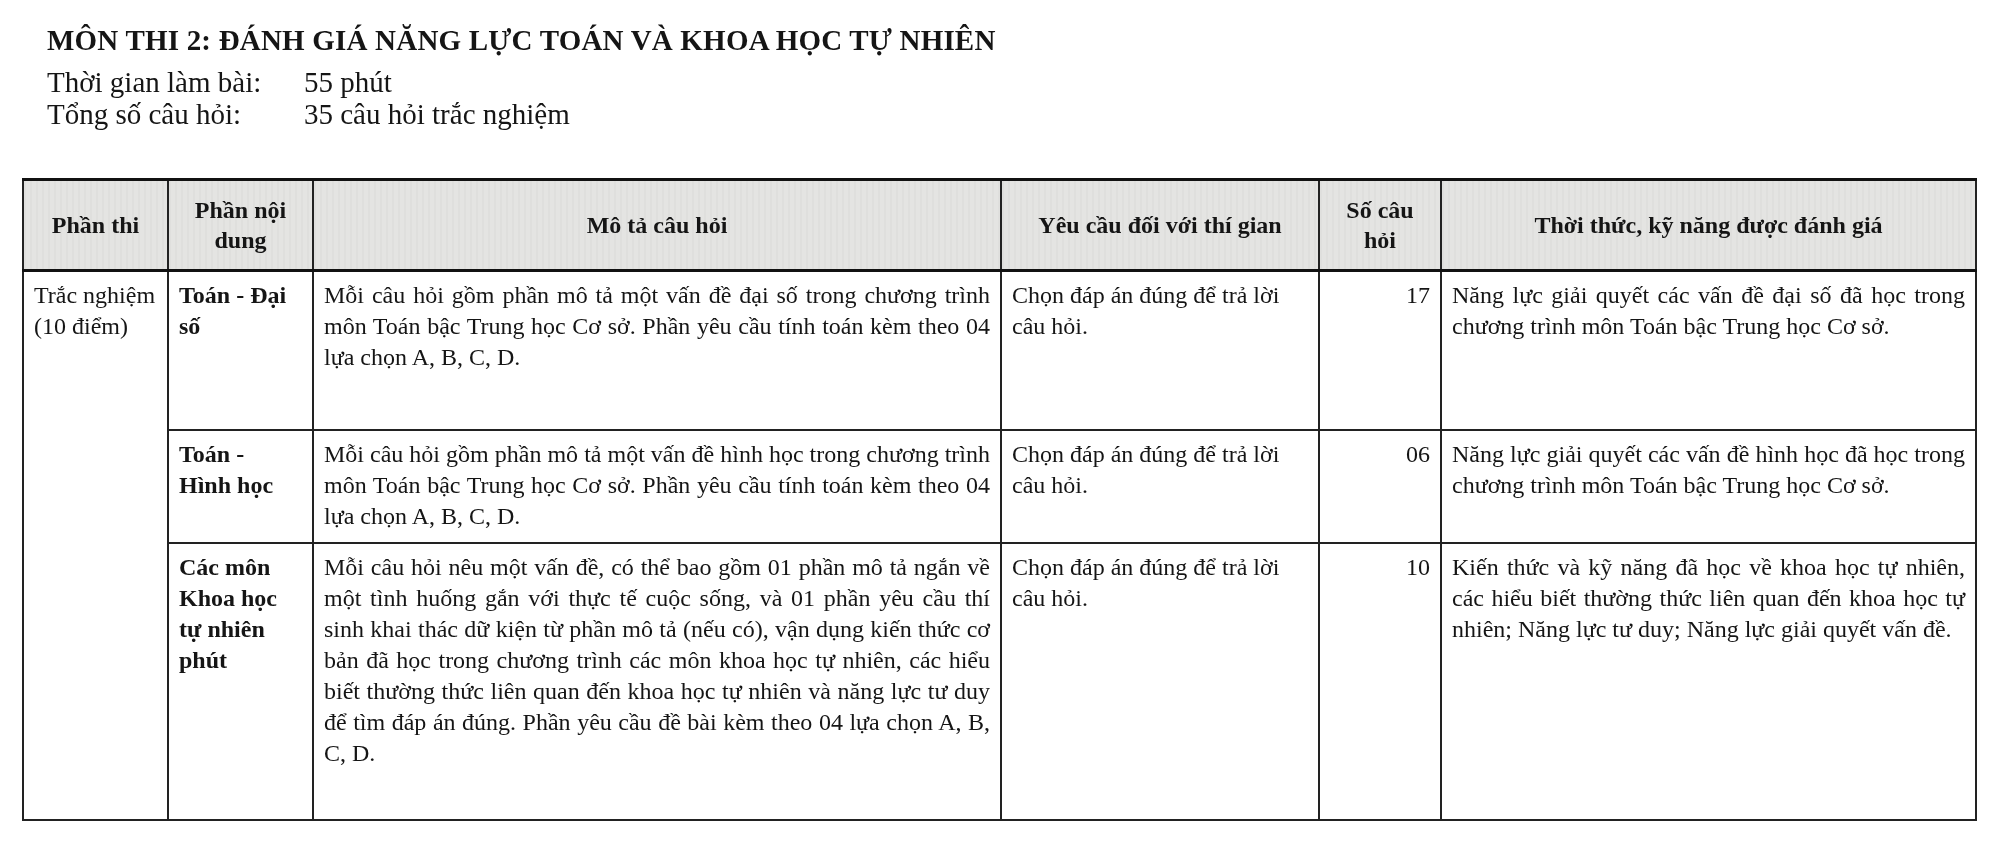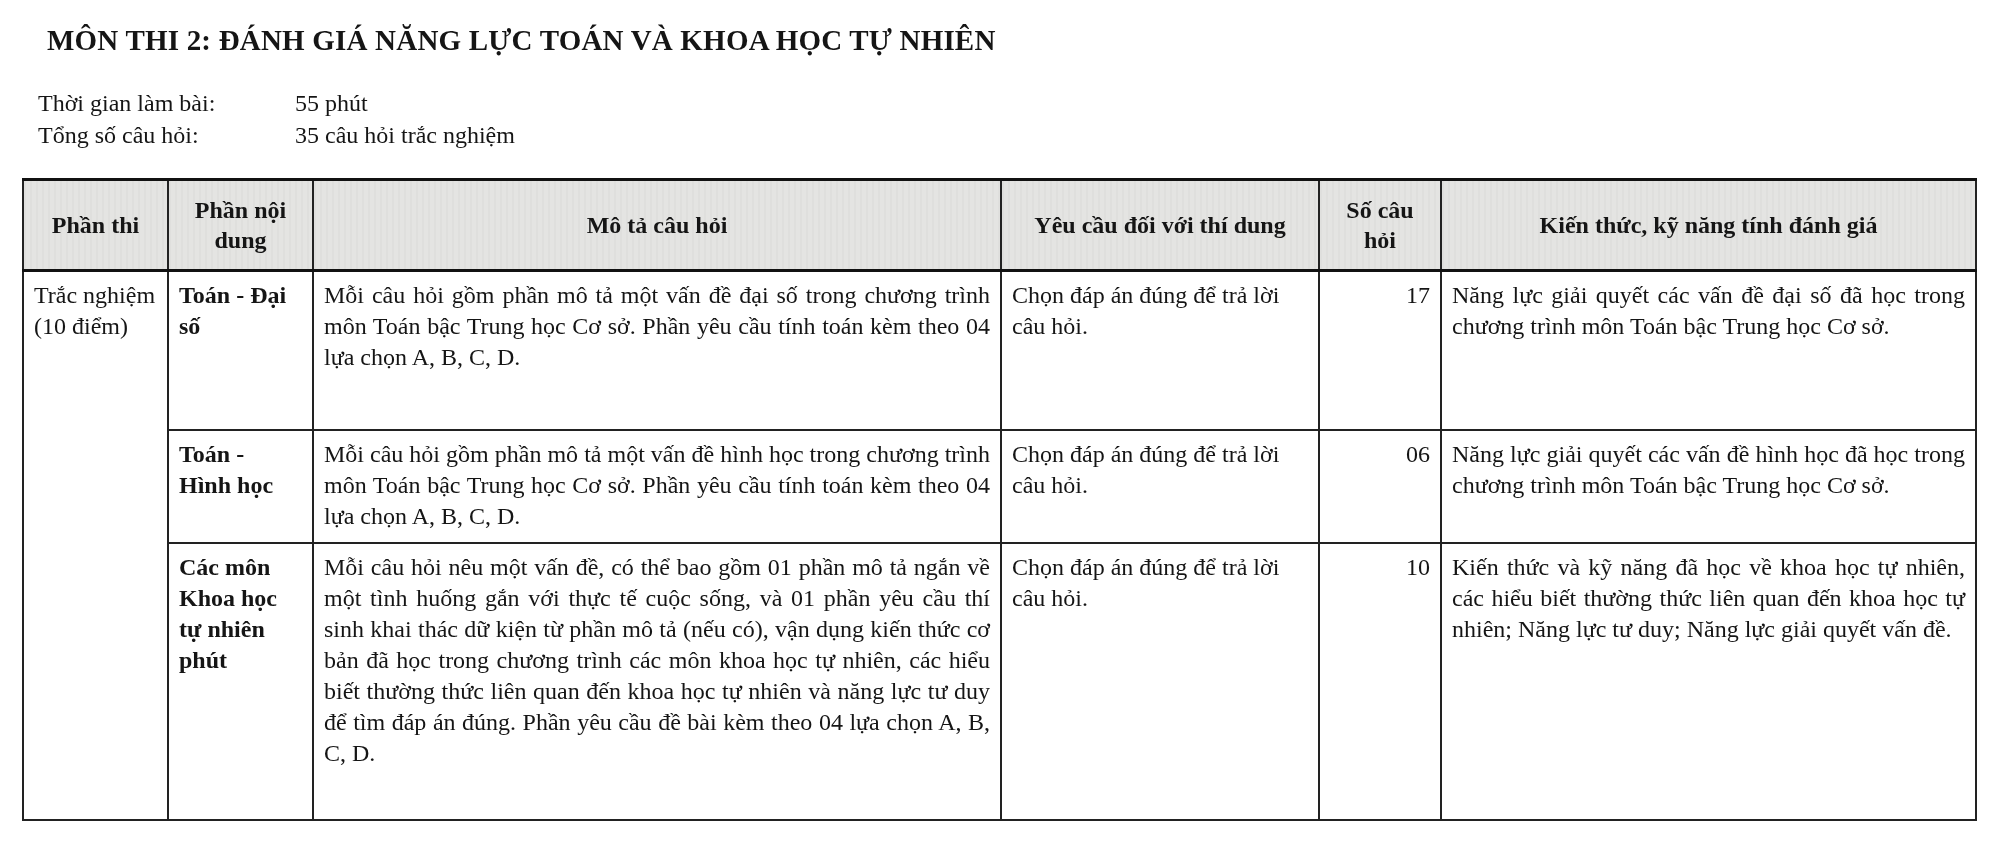--- a/index.html
+++ b/index.html
@@ -5,21 +5,21 @@
   html, body { margin: 0; padding: 0; background: #ffffff; }
   body {
     width: 1995px; height: 856px; position: relative; overflow: hidden;
     font-family: "Liberation Serif", "DejaVu Serif", serif; color: #151515;
   }
   .title {
     position: absolute; left: 47px; top: 24px;
     font-size: 29px; font-weight: bold; letter-spacing: 0.2px;
     white-space: nowrap;
   }
-  .meta { position: absolute; left: 38px; font-size: 24px; white-space: nowrap; margin-top: 24px; }
+  .meta { position: absolute; left: 47px; font-size: 29px; white-space: nowrap; }
   .meta .lbl { display: inline-block; width: 257px; }
   .meta1 { top: 66px; }
   .meta2 { top: 98px; }
 
   table.spec {
     position: absolute; left: 22px; top: 178px;
     border-collapse: collapse; table-layout: fixed;
     width: 1953px;
   }
   table.spec td, table.spec th {
@@ -61,23 +61,23 @@
     <col style="width:688px">
     <col style="width:318px">
     <col style="width:122px">
     <col style="width:535px">
   </colgroup>
   <tbody>
       <tr class="head">
     <th>Phần thi</th>
     <th>Phần nội dung</th>
     <th>Mô tả câu hỏi</th>
-    <th>Yêu cầu đối với thí dung</th>
+    <th>Yêu cầu đối với thí gian</th>
     <th>Số câu hỏi</th>
-    <th>Kiến thức, kỹ năng tính đánh giá</th>
+    <th>Thời thức, kỹ năng được đánh giá</th>
   </tr>
   <tr class="r1">
     <td class="part" rowspan="3">Trắc nghiệm (10 điểm)</td>
     <td class="content">Toán - Đại số</td>
     <td class="desc">Mỗi câu hỏi gồm phần mô tả một vấn đề đại số trong chương trình môn Toán bậc Trung học Cơ sở.  Phần yêu cầu tính toán kèm theo 04 lựa chọn A, B, C, D.</td>
     <td class="req">Chọn đáp án đúng để trả lời câu hỏi.</td>
     <td class="count">17</td>
     <td class="know">Năng lực giải quyết các vấn đề đại số đã học trong chương trình môn Toán bậc Trung học Cơ sở.</td>
   </tr>
   <tr class="r2">

